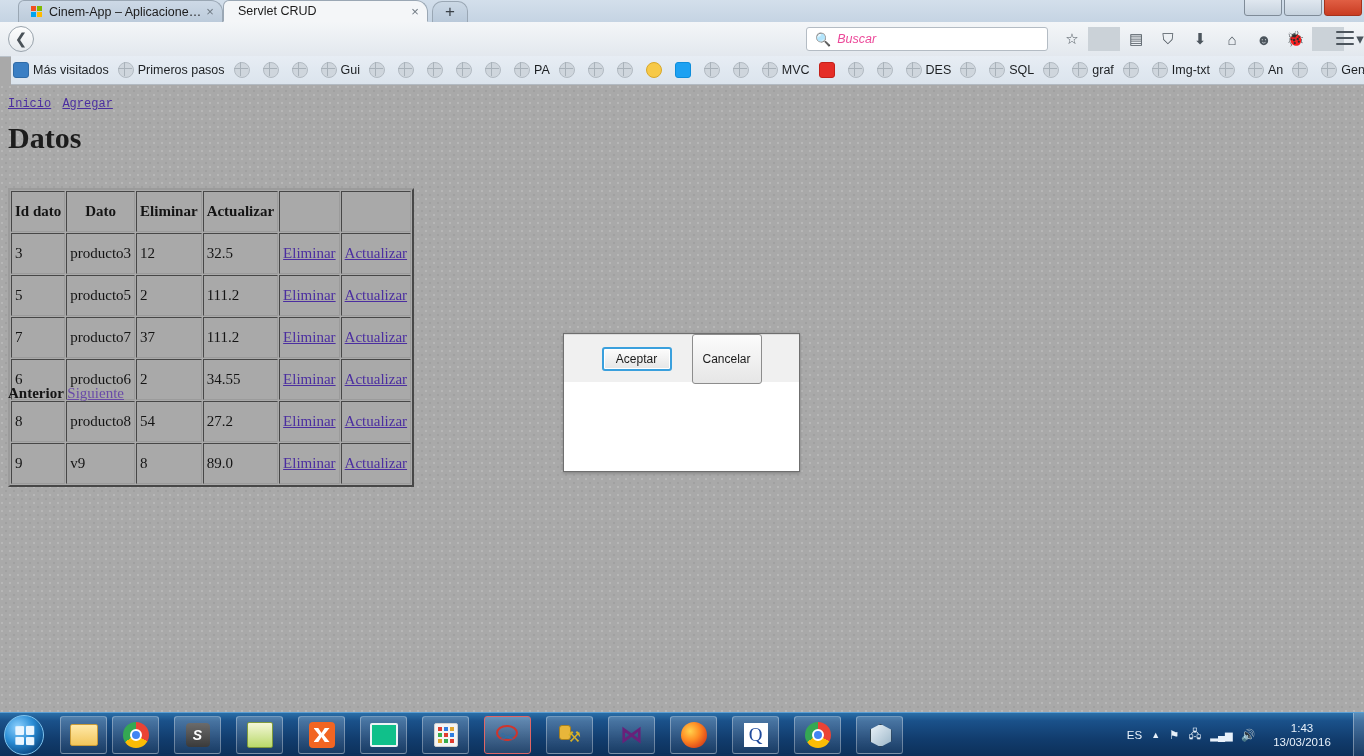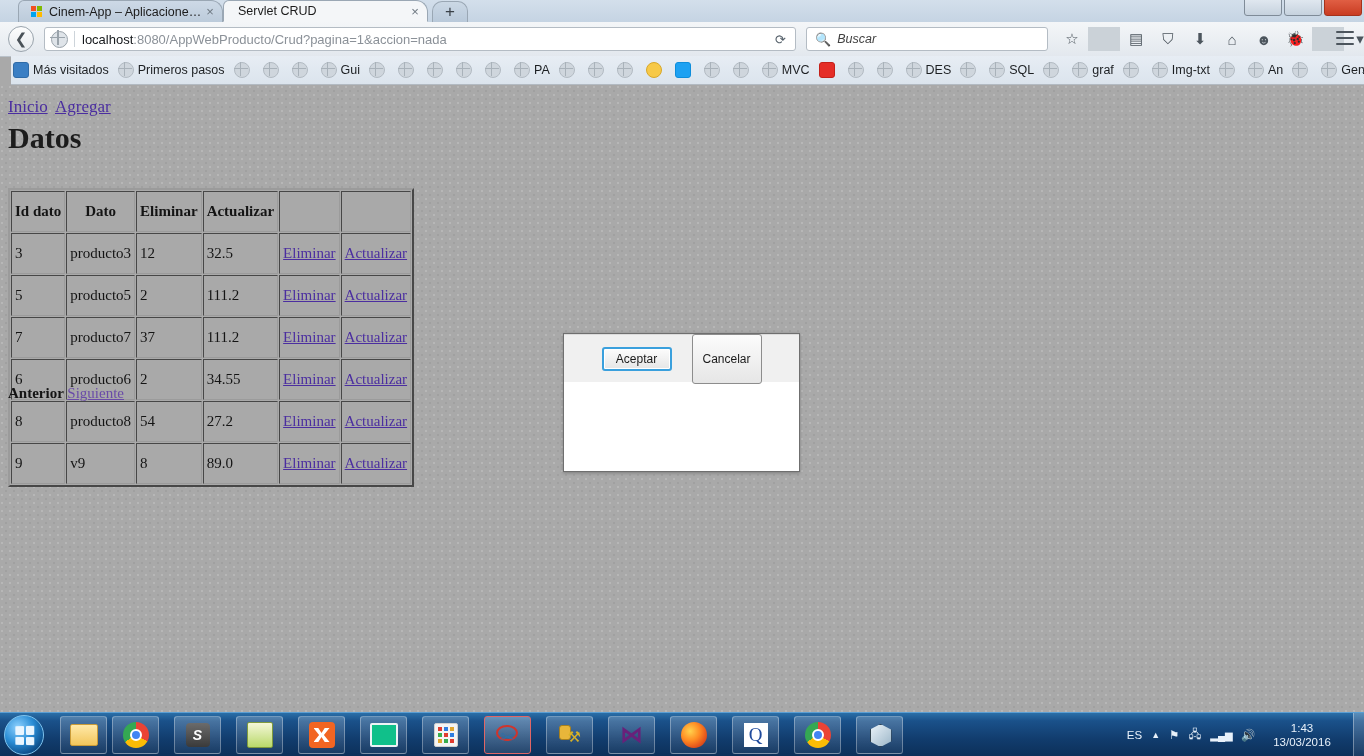--- a/index.html
+++ b/index.html
@@ -75,21 +75,21 @@
   .urlbar .sep{width:1px;height:16px;background:#cdd4da;margin-right:7px;}
   .urlbar .urltext{font-size:13px;color:#8b9198;white-space:nowrap;flex:1 1 auto;overflow:hidden;}
   .urlbar .urltext b{color:#15181b;font-weight:normal;}
   .reload{position:absolute;right:6px;top:3px;width:17px;height:17px;color:#55606a;font-size:13px;text-align:center;line-height:17px;}
   .searchbar{
     position:absolute;left:806px;top:5px;width:242px;height:24px;
     background:#fff;border:1px solid #b4bcc4;border-radius:3px;
     display:flex;align-items:center;box-sizing:border-box;
   }
   .searchbar .mag{margin:0 6px 0 8px;color:#5a636b;font-size:13px;}
-  .searchbar .ph{font-size:12.5px;color:#404040;font-style:italic;text-align:right;}
+  .searchbar .ph{font-size:12.5px;color:#ec4899;font-style:italic;text-align:right;}
   .navicons{position:absolute;left:1056px;top:5px;display:flex;align-items:center;gap:0px;}
   .navicons span{width:32px;height:24px;display:flex;align-items:center;justify-content:center;
     font-size:15px;color:#4c555d;}
   .navdiv{width:1px;height:18px;background:#cbd2d8;}
   .hamburger{position:absolute;right:10px;top:9px;width:18px;}
   .hamburger i{display:block;height:2px;background:#4c555d;margin-bottom:4px;border-radius:1px;}
 
   .bookmarks{
     position:absolute;left:0;top:56px;width:1364px;height:28px;
     background:linear-gradient(#e7edf4,#dbe4ed);
@@ -116,21 +116,21 @@
   .content{
     position:absolute;left:0;top:85px;width:1364px;height:627px;
     background-color:#a9a9a9;
     background-image:
       radial-gradient(circle at 2px 2px, rgba(255,255,255,0.16) 0.8px, transparent 1px),
       radial-gradient(circle at 6px 6px, rgba(0,0,0,0.05) 0.8px, transparent 1px);
     background-size:8px 8px, 8px 8px;
     font-family:"Liberation Serif", serif;
     overflow:hidden;
   }
-  .toplinks{position:absolute;left:8px;top:12px;font-size:17px;}
+  .toplinks{position:absolute;left:8px;top:12px;font-size:12px;font-family:Liberation Mono, monospace;}
   .toplinks a{color:#4b2ea0;text-decoration:underline;margin-right:4px;}
   h1.datos{position:absolute;left:8px;top:36px;margin:0;font-size:30px;font-weight:bold;color:#1c1c1c;
     font-family:"Liberation Serif", serif;}
   table.data{
     position:absolute;left:8px;top:103px;border-collapse:separate;border-spacing:1px;
     border:2px outset #9b9b9b;background:#a9a9a9;font-size:15px;color:#141414;
   }
   table.data th,table.data td{
     border:1px inset #9b9b9b;padding:11px 3px;background:transparent;
     font-family:"Liberation Serif", serif;font-size:15px;
@@ -254,26 +254,20 @@
     <div class="newtab">+</div>
     <div class="wincontrols">
       <div></div>
       <div></div>
       <div class="close"></div>
     </div>
   </div>
 
   <div class="navbar">
     <div class="backbtn">❮</div>
-    <div class="urlbar">
-      <span class="globe"></span>
-      <span class="sep"></span>
-      <span class="urltext"><b>localhost</b><span>:8080/AppWebProducto/Crud?pagina=1&amp;accion=nada</span></span>
-      <span class="reload">⟳</span>
-    </div>
     <div class="searchbar">
       <span class="mag">🔍</span>
       <span class="ph">Buscar</span>
     </div>
     <div class="navicons">
       <span>☆</span>
       <span class="navdiv"></span>
       <span>▤</span>
       <span>⛉</span>
       <span>⬇</span>

